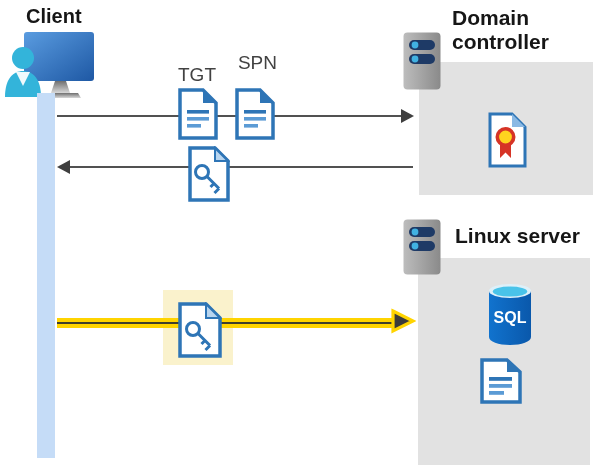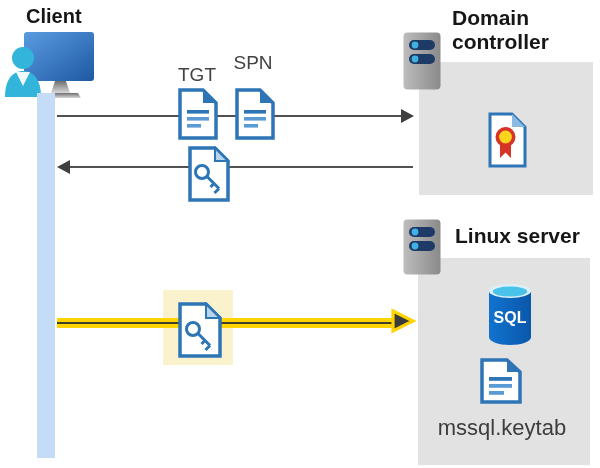--- a/index.html
+++ b/index.html
@@ -6,21 +6,21 @@
   .stage{
     position:relative;width:600px;height:468px;background:#ffffff;overflow:hidden;
     font-family:"Liberation Sans",sans-serif;
   }
   .hdr{position:absolute;font-weight:700;color:#161616;line-height:1.15;}
   .client-hdr{left:26px;top:5px;font-size:20px;text-align:right;}
   .dc-hdr{left:452px;top:6px;font-size:21px;width:150px;}
   .linux-hdr{left:455px;top:224px;font-size:21px;width:150px;}
   .small-lbl{position:absolute;font-size:19px;color:#424242;text-align:center;width:48px;}
   .tgt-lbl{left:173px;top:64px;}
-  .spn-lbl{left:229px;top:52px;}
+  .spn-lbl{left:229px;top:52px;text-align:right;}
   .keytab-lbl{position:absolute;left:418px;top:415px;width:168px;text-align:center;
     font-size:22px;color:#3d3d3d;}
   .panel{position:absolute;background:#e2e2e2;}
   .dc-panel{left:419px;top:62px;width:174px;height:133px;}
   .linux-panel{left:418px;top:258px;width:172px;height:207px;}
   .lifeline{position:absolute;left:37px;top:93px;width:18px;height:365px;background:#c5dcf7;}
   .gline{position:absolute;height:2px;background:#515151;}
   .line1{left:57px;top:115px;width:346px;}
   .line2{left:70px;top:166px;width:343px;}
   .tri{position:absolute;width:0;height:0;border-top:7px solid transparent;border-bottom:7px solid transparent;}
@@ -160,15 +160,14 @@
   </svg>
 
   <svg class="abs" style="left:480px;top:358px;" width="42" height="46" viewBox="0 0 42 46">
     <path d="M2 2 H27 L40 14 V44 H2 Z" fill="#ffffff" stroke="#2e75b6" stroke-width="3.5"></path>
     <path d="M27 2 L40 14 H27 Z" fill="#2e75b6"></path>
     <rect x="9" y="19" width="23" height="3.8" fill="#2e75b6"></rect>
     <rect x="9" y="26" width="23" height="3.8" fill="#5b9bd5"></rect>
     <rect x="9" y="33" width="15" height="3.8" fill="#5b9bd5"></rect>
   </svg>
 
-  <div class="keytab-lbl">mssql.keytab</div>
 
 </div>
 
 </body></html>

